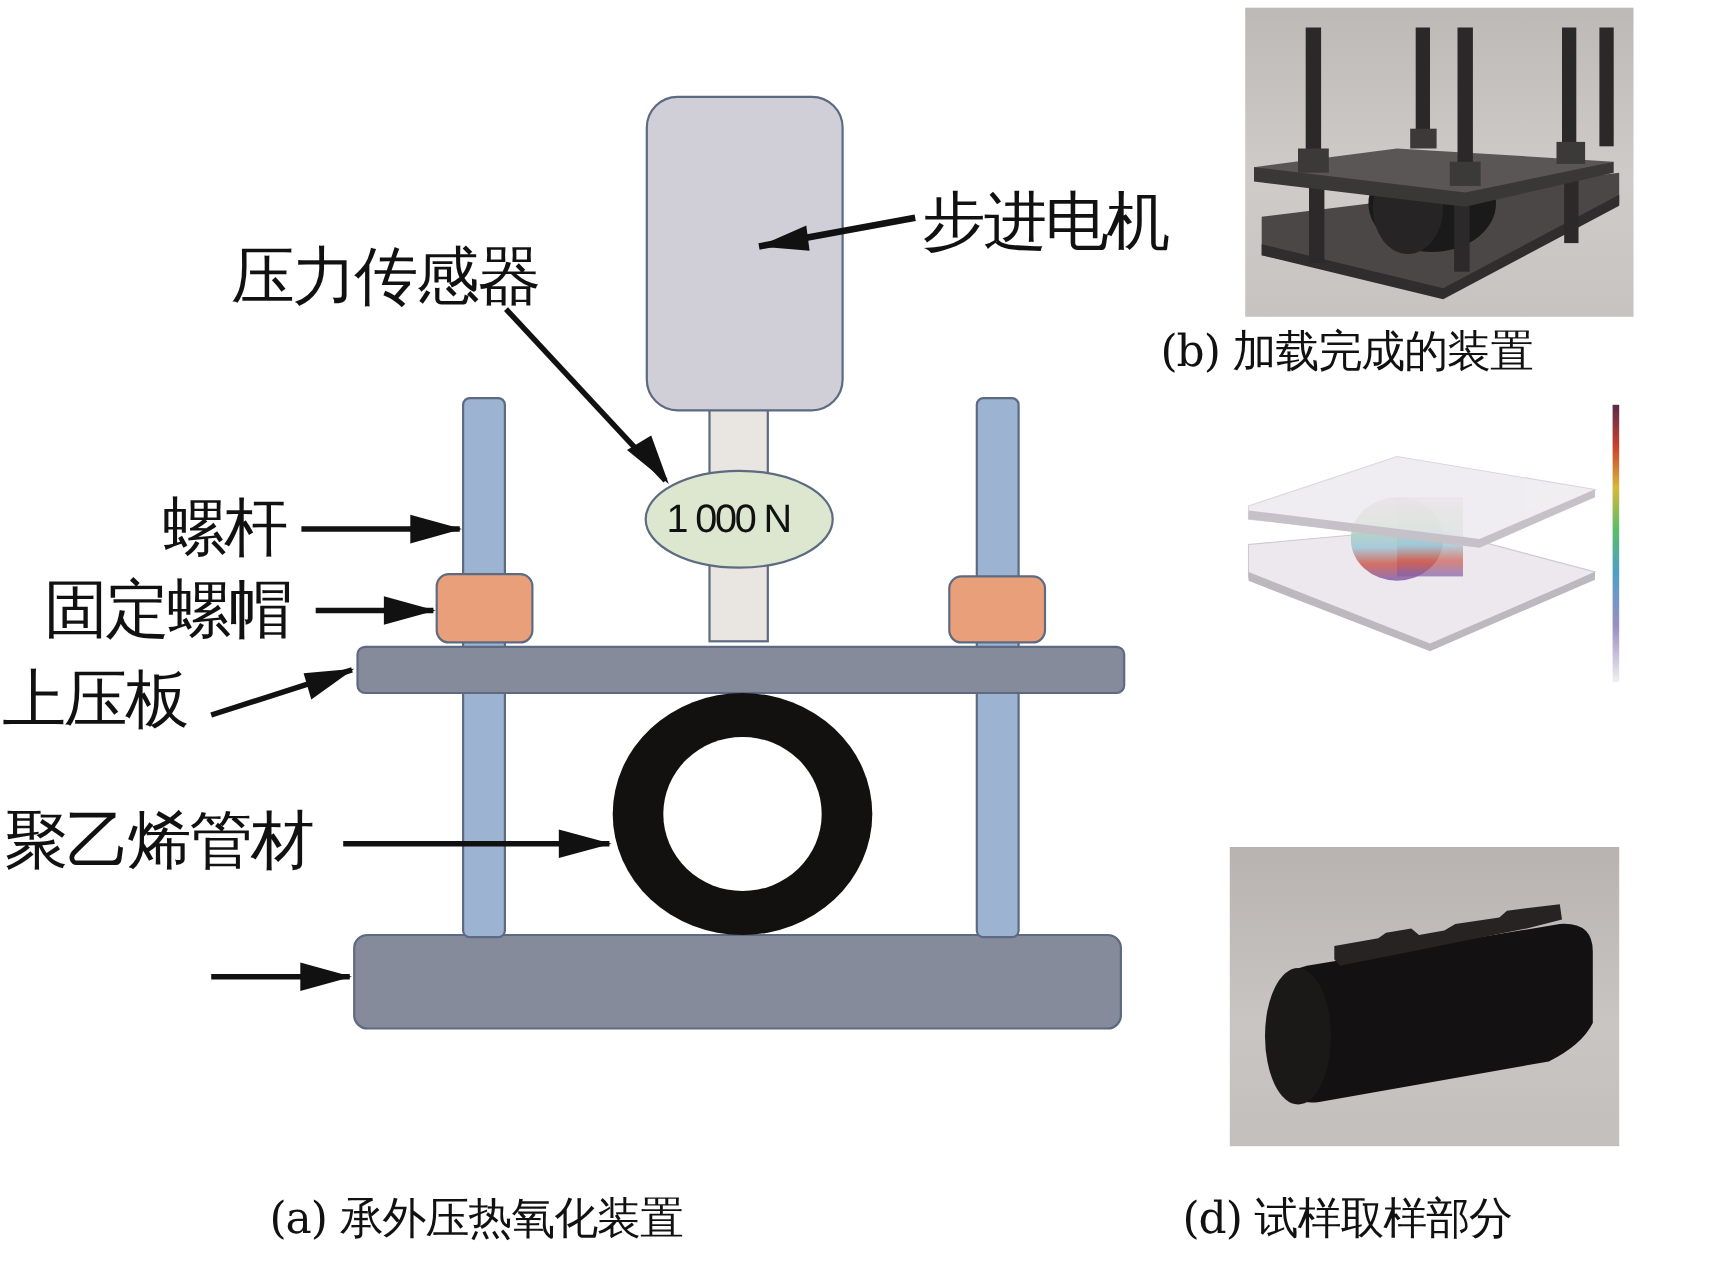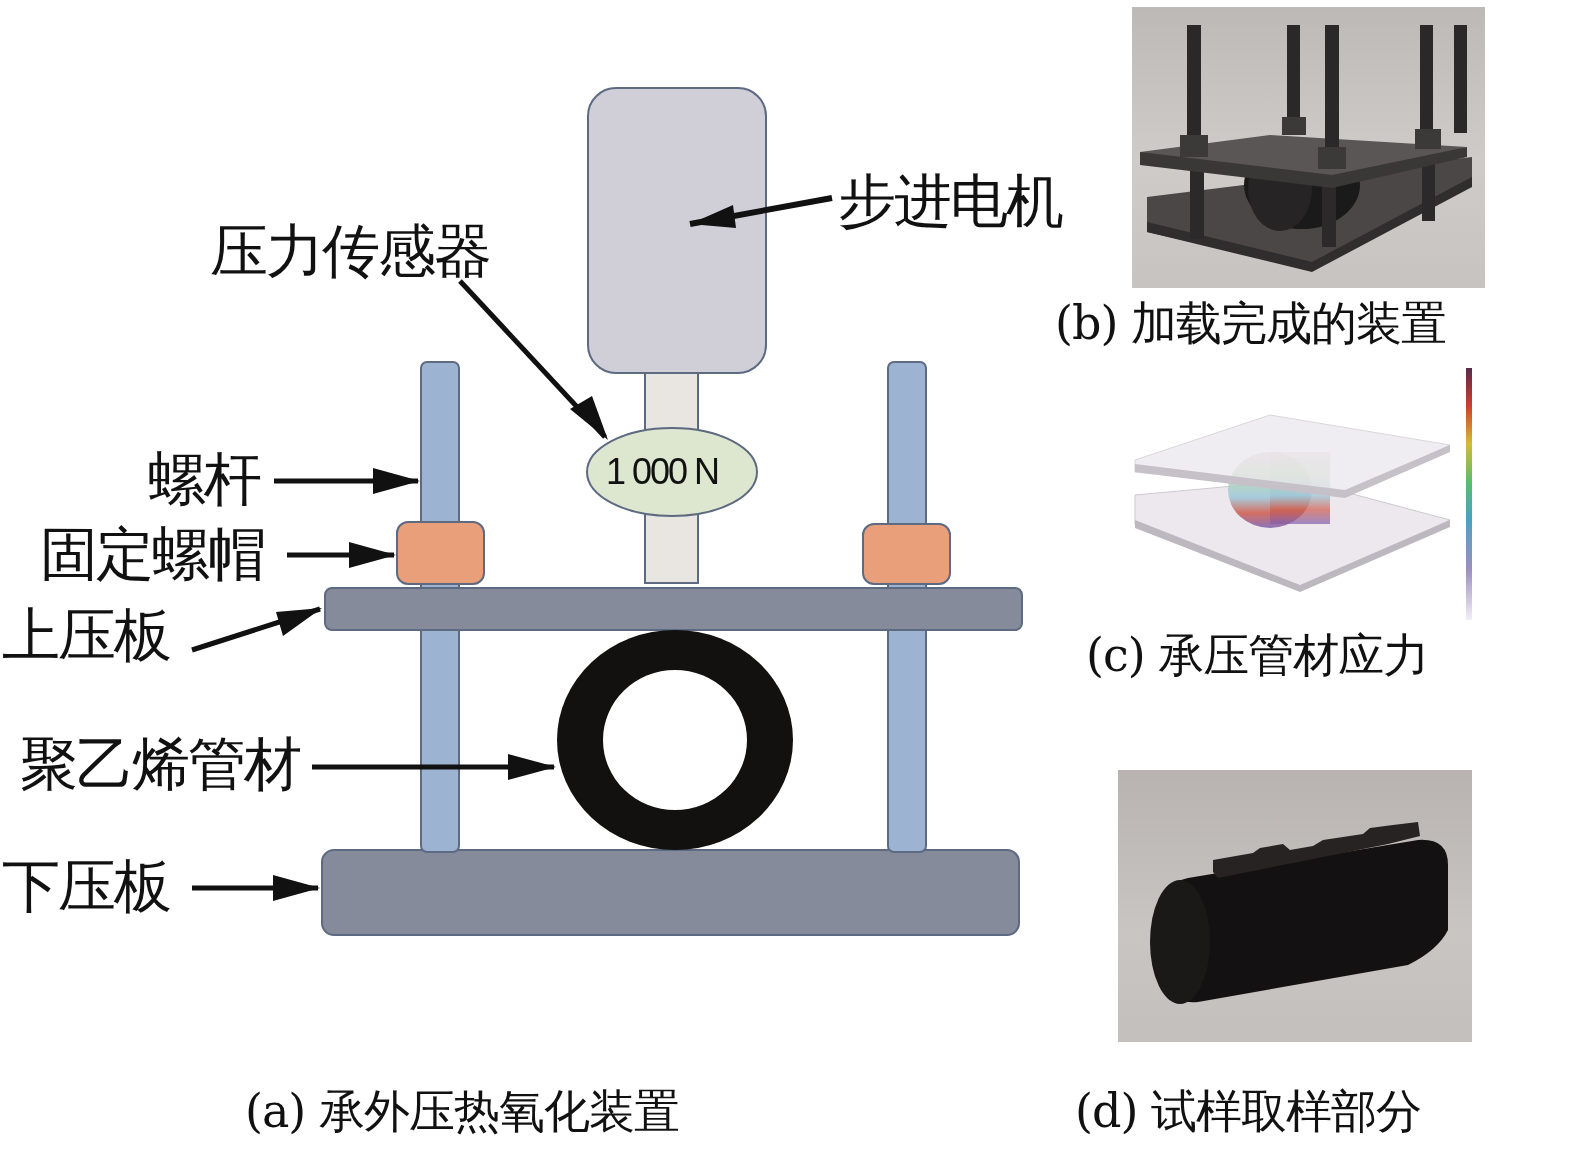--- a/index.html
+++ b/index.html
@@ -2,21 +2,21 @@
 <html><head>
 <meta charset="utf-8">
 <style>
   html, body { margin: 0; padding: 0; background: #ffffff; }
   body { width: 1574px; height: 1150px; position: relative; overflow: hidden;
          font-family: "DejaVu Serif", "Liberation Serif", serif; }
   #stage { position: absolute; left: 0; top: 0; width: 1574px; height: 828px; }
   .lbl { position: absolute; color: #111; white-space: nowrap; line-height: 1;
          font-family: "DejaVu Serif", "Liberation Serif", serif; }
   .big { font-size: 58px; letter-spacing: -2px; }
-  .cap { font-size: 46px; letter-spacing: -1px; }
+  .cap { font-size: 40px; letter-spacing: -1px; }
   .photo { position: absolute; overflow: hidden; }
 </style>
 </head>
 <body>
 
 <div id="stage">
 
   <svg id="schematic" width="1574" height="1150" style="position:absolute;left:0;top:0">
     <defs>
       <marker id="ah" markerWidth="10" markerHeight="8" refX="9" refY="4" orient="auto" markerUnits="userSpaceOnUse">
@@ -58,22 +58,21 @@
     <polygon points="322,608 276,612 283,636" fill="#111"></polygon>
     <polygon points="556,767 508,754 508,780" fill="#111"></polygon>
     <polygon points="320,888 273,875 273,901" fill="#111"></polygon>
   </svg>
 
   <div class="lbl big" style="left:838px;top:172px">步进电机</div>
   <div class="lbl big" style="left:210px;top:222px">压力传感器</div>
   <div class="lbl big" style="left:148px;top:450px">螺杆</div>
   <div class="lbl big" style="left:2px;top:606px">上压板</div>
   <div class="lbl big" style="left:40px;top:525px">固定螺帽</div>
-  <div class="lbl big" style="left:20px;top:735px">聚乙烯管材</div>
-  <div class="lbl big" style="left:2px;top:857px">下压板</div>
+  <div class="lbl big" style="left:4px;top:735px">聚乙烯管材</div>
 
   <div class="lbl" style="left:606px;top:454px;font-size:36px;letter-spacing:-2px;font-family:Liberation Sans, sans-serif">1 000 N</div>
 
   <div class="lbl cap" style="left:245px;top:1088px">(a) 承外压热氧化装置</div>
 
   <div class="photo" style="left:1132px;top:7px;width:353px;height:281px;background:linear-gradient(180deg,#bdb9b6 0%,#cfcbc8 55%,#c7c3c0 100%)">
     <svg width="353" height="281">
 
       <polygon points="15,190 340,150 340,178 180,262 15,225" fill="#4a4746"></polygon>
       <polygon points="15,215 180,255 340,170 340,180 180,265 15,225" fill="#2f2d2d"></polygon>
@@ -128,21 +127,20 @@
 
       <ellipse cx="150" cy="130" rx="42" ry="38" fill="url(#pipeg)" opacity="0.85"></ellipse>
       <rect x="150" y="92" width="60" height="72" fill="url(#pipeg)" opacity="0.7"></rect>
 
       <polygon points="15,100 150,55 330,85 225,135 15,112" fill="#ece8ee" opacity="0.75" stroke="#cfc8d2" stroke-width="1"></polygon>
       <polygon points="15,104 225,130 330,85 330,92 225,138 15,112" fill="#c6c0c8"></polygon>
 
       <rect x="346" y="8" width="6" height="252" fill="url(#cbar)"></rect>
     </svg>
   </div>
-  <div class="lbl cap" style="left:1086px;top:632px">(c) 承压管材应力</div>
 
   <div class="photo" style="left:1118px;top:770px;width:354px;height:272px;background:linear-gradient(180deg,#b8b3b0 0%,#c9c5c2 60%,#c3bfbc 100%)">
     <svg width="354" height="272">
 
       <path d="M45,140 Q40,115 70,108 L300,70 Q330,68 330,95 L330,160 Q320,180 290,195 L80,232 Q45,235 40,200 Z" fill="#131111"></path>
       <ellipse cx="62" cy="172" rx="30" ry="62" fill="#1b1918"></ellipse>
 
       <path d="M95,90 L135,83 L142,78 L165,74 L172,80 L195,76 L205,70 L245,64 L252,58 L275,55 L300,52 L302,66 L270,74 L250,78 L210,86 L170,94 L140,100 L100,108 L95,102 Z" fill="#262322"></path>
     </svg>
   </div>

